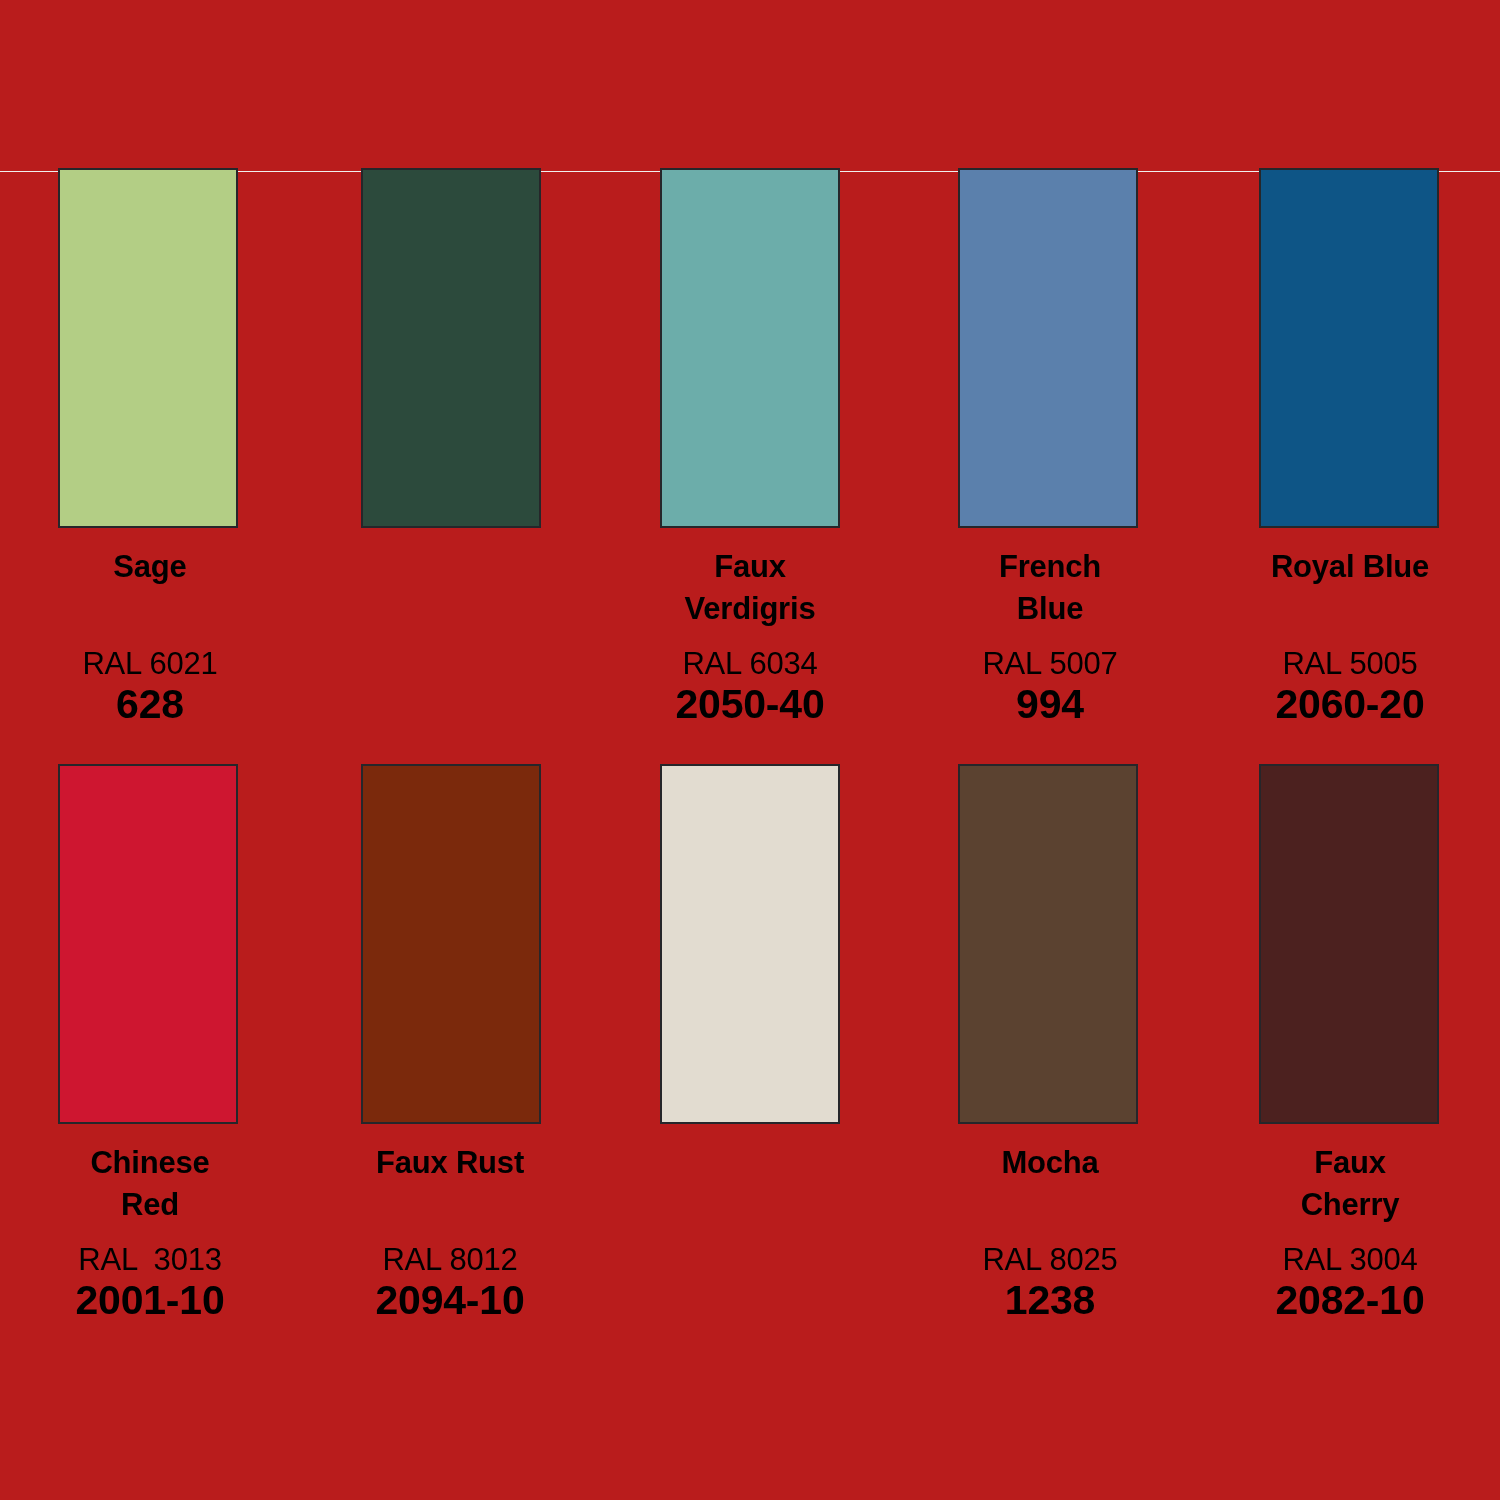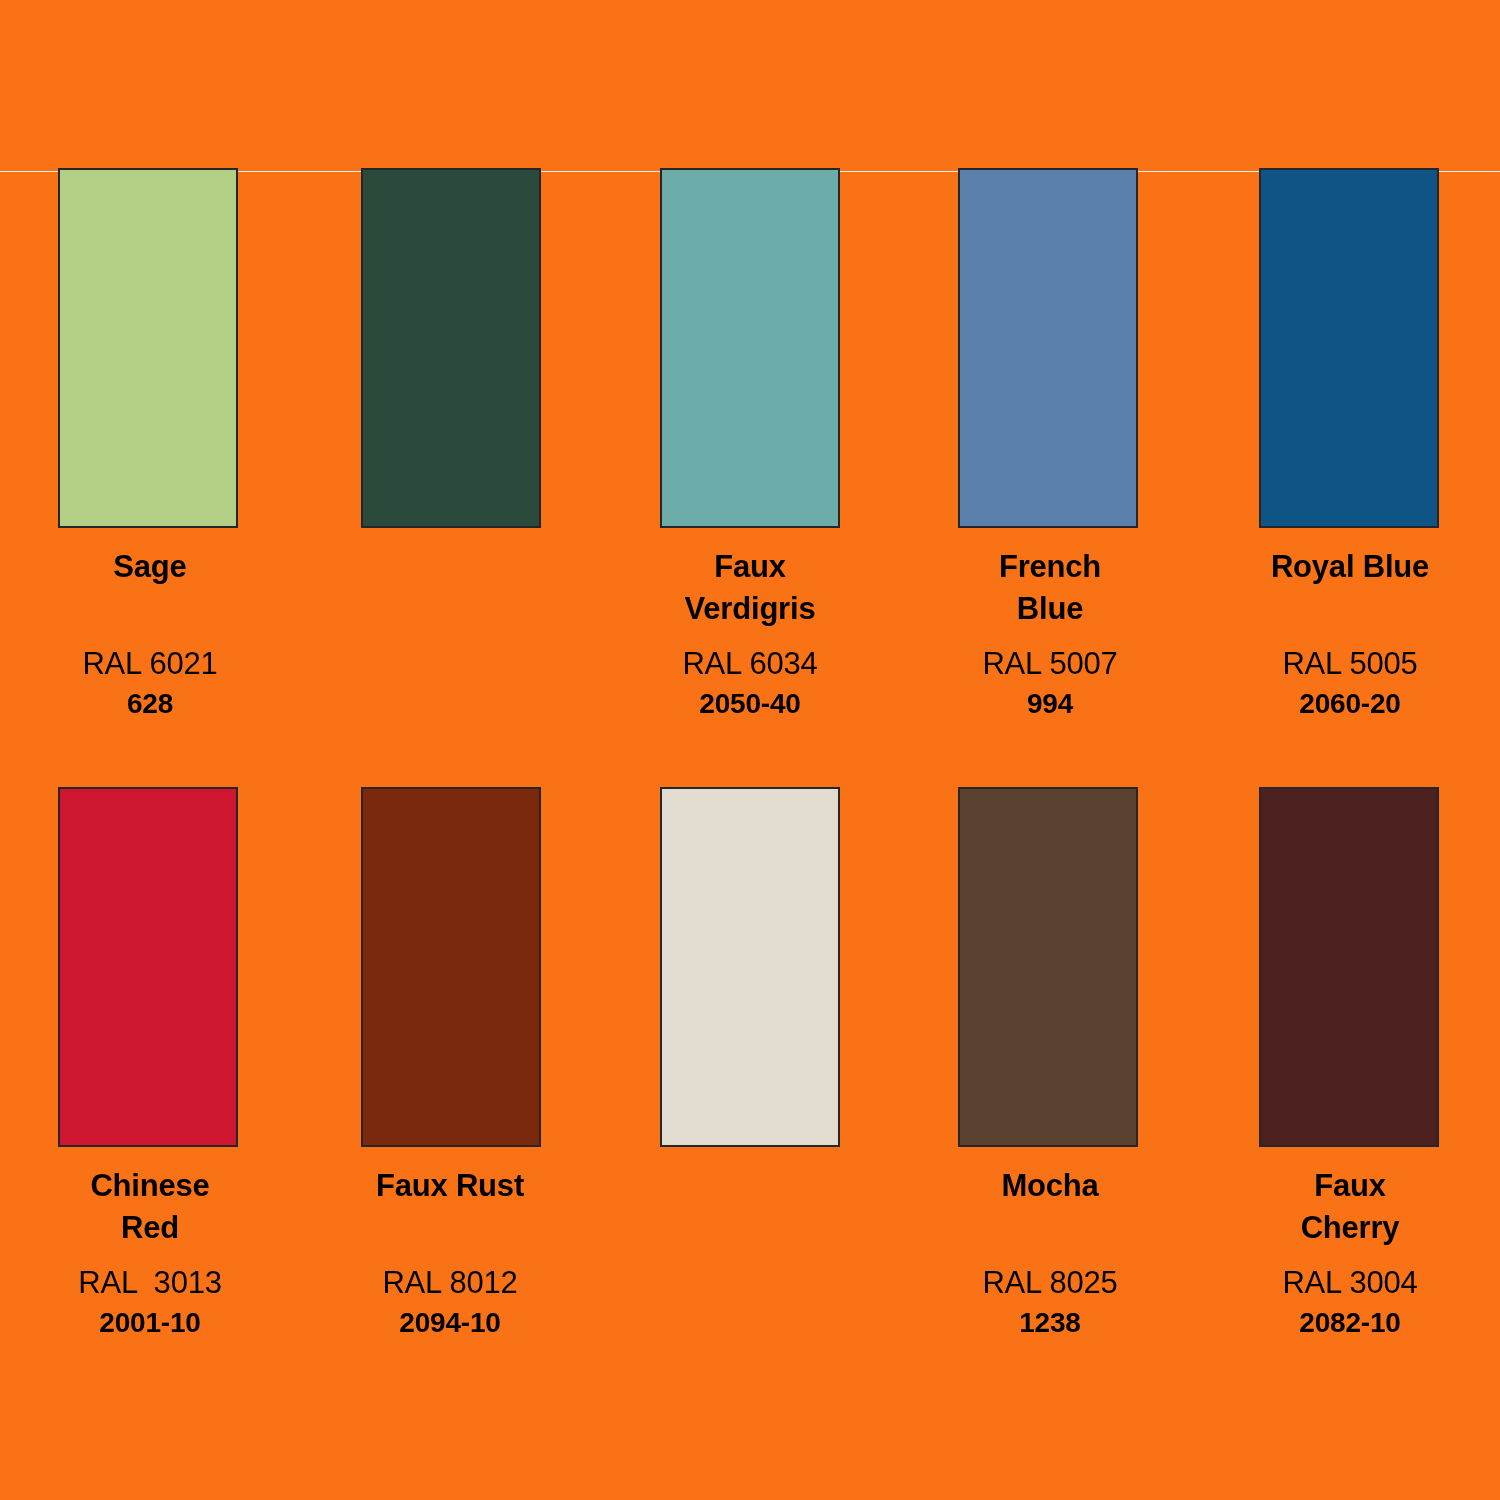--- a/index.html
+++ b/index.html
@@ -13,21 +13,21 @@
     height: 1500px;
     overflow: hidden;
     font-family: "Liberation Sans", "DejaVu Sans", sans-serif;
     -webkit-font-smoothing: antialiased;
   }
 
   #palette-sheet {
     position: relative;
     width: 1500px;
     height: 1500px;
-    background: #f97316;
+    background: #b91c1c;
   }
 
   
   .scan-line {
     position: absolute;
     left: 0;
     top: 171px;
     width: 1500px;
     height: 1px;
     background: #f1f0ee;
@@ -43,21 +43,21 @@
 
   .swatch-row {
     position: absolute;
     left: 0;
     width: 1500px;
     display: flex;
     flex-direction: row;
     align-items: flex-start;
   }
   .swatch-row.row-1 { top: 168px; }
-  .swatch-row.row-2 { top: 787px; }
+  .swatch-row.row-2 { top: 764px; }
 
   .swatch-cell {
     width: 300px;
     display: flex;
     flex-direction: column;
     align-items: center;
     box-sizing: border-box;
   }
   
   .swatch-cell.col-1 { padding-left: 0px; }
@@ -88,21 +88,21 @@
   .swatch-ral {
     font-size: 31px;
     font-weight: normal;
     line-height: 40px;
     color: #000000;
     letter-spacing: -0.2px;
     white-space: pre;
   }
 
   .swatch-code {
-    font-size: 28px;
+    font-size: 41px;
     font-weight: bold;
     line-height: 40px;
     color: #000000;
     letter-spacing: -0.2px;
     white-space: pre;
   }
 
   
   .caption-spacer {
     height: 42px;

